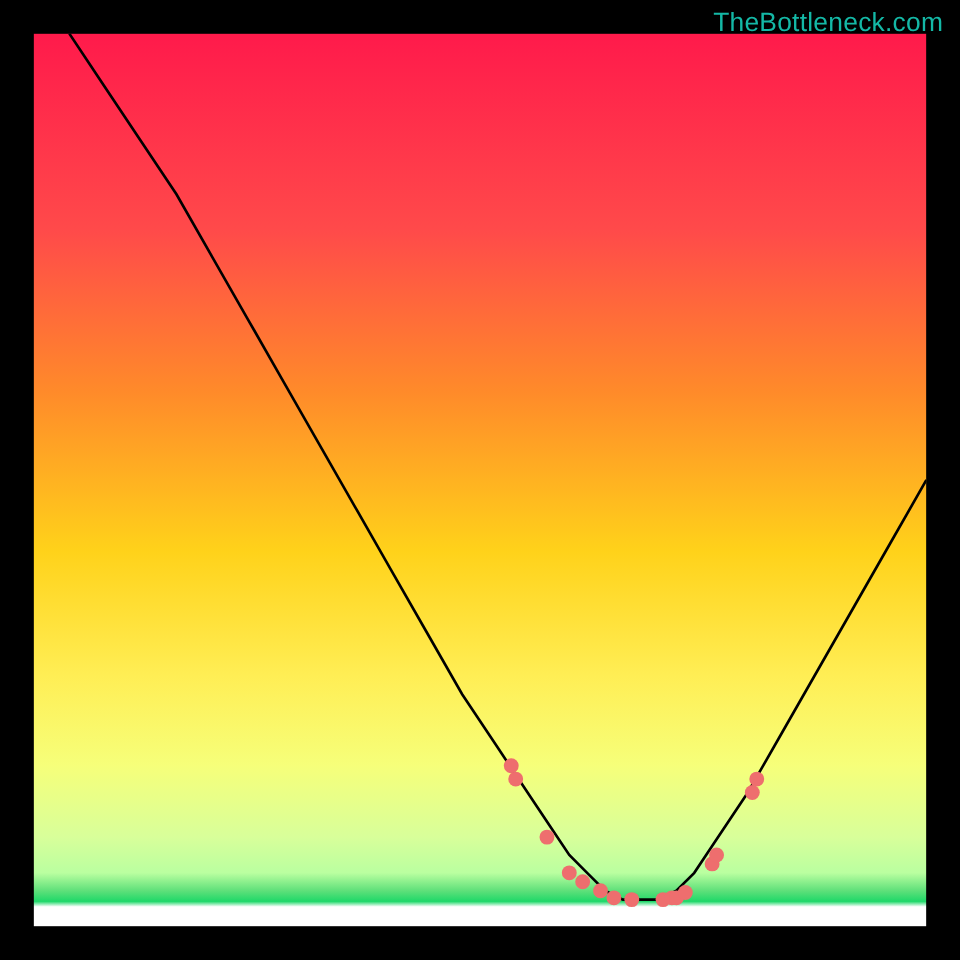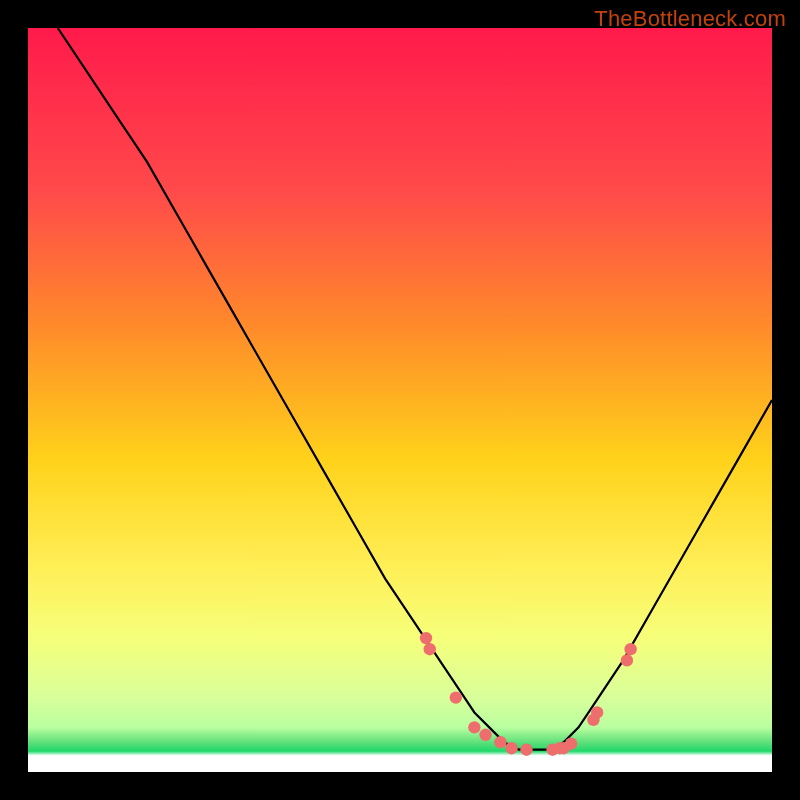--- a/index.html
+++ b/index.html
@@ -14,21 +14,21 @@
   .frame {
     position: relative;
     width: 800px;
     height: 800px;
     background: #000;
   }
   .watermark {
     position: absolute;
     top: 6px;
     right: 14px;
-    color: #c2410c;
+    color: #14b8a6;
     font-size: 22px;
     font-weight: 500;
     letter-spacing: 0.2px;
     z-index: 10;
   }
   .plot-area {
     
     position: absolute;
     left: 28px;
     top: 28px;

